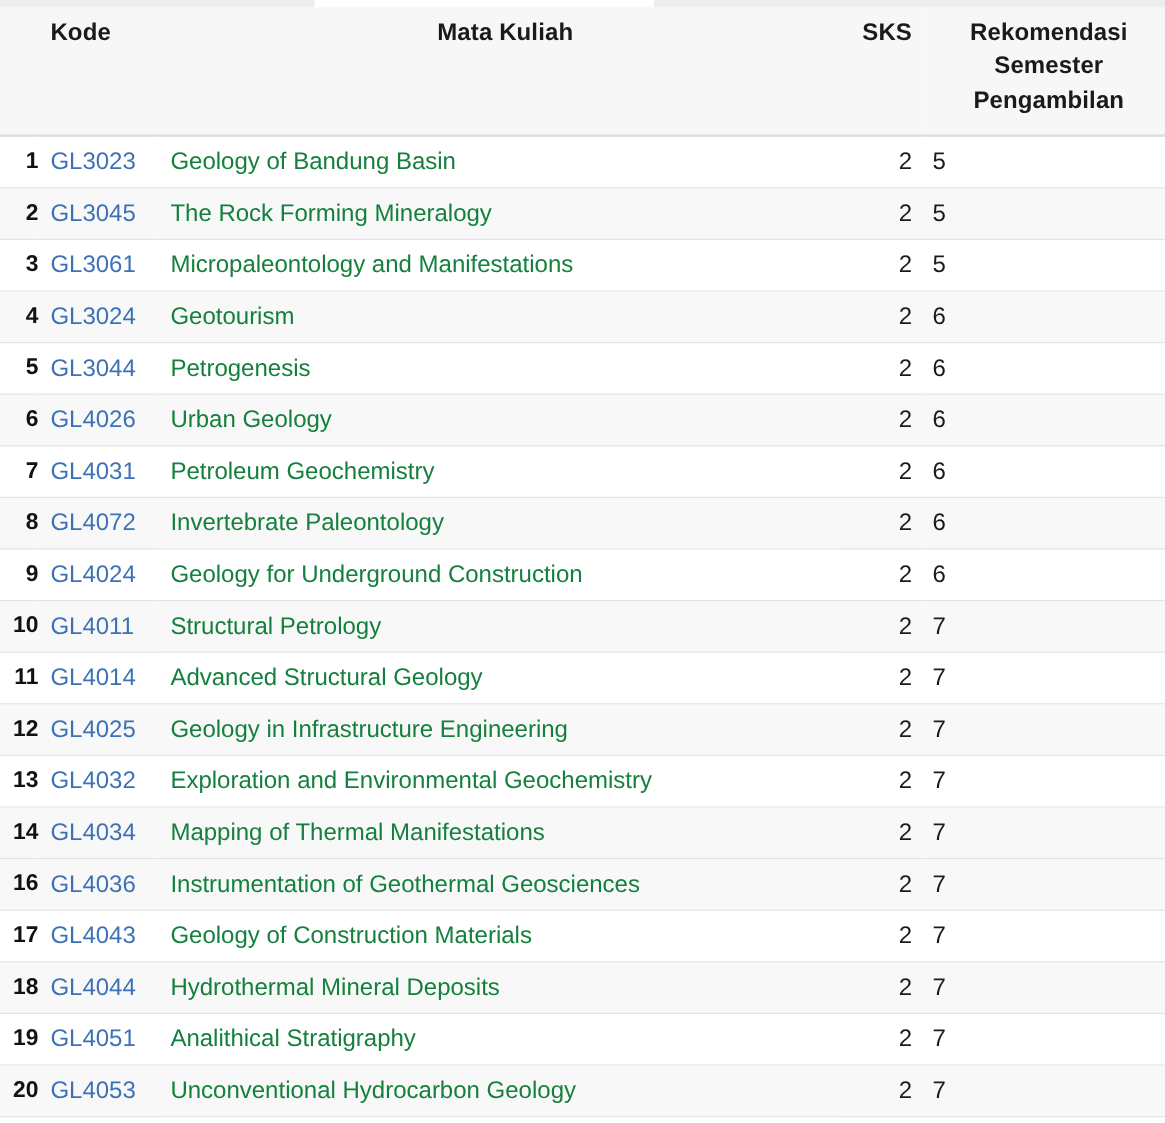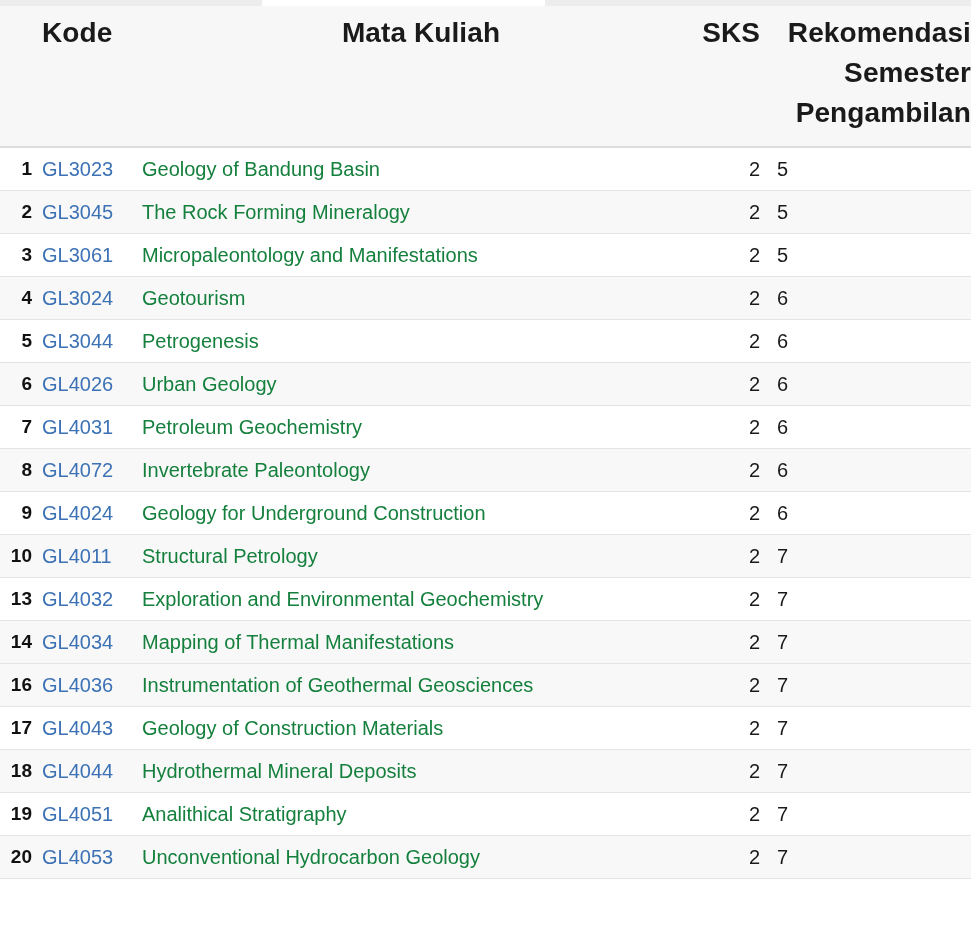--- a/index.html
+++ b/index.html
@@ -50,33 +50,33 @@
   col.c-sks   { width: 68px; }
   col.c-sem   { width: 203px; }
 
   
   thead tr {
     background: #f7f7f7;
   }
   thead th {
     background: #f7f7f7;
     font-weight: bold;
-    font-size: 28px;
+    font-size: 20px;
     color: #1a1a1a;
     padding: 7px 0 14px 0;
     vertical-align: top;
     line-height: 1.42;
     border-bottom: 2px solid #dcdcdc;
     letter-spacing: 0.1px;
   }
   th.h-index { text-align: right; }
   th.h-kode  { text-align: left; padding-left: 10px; }
   th.h-nama  { text-align: center; padding-left: 10px; }
   th.h-sks   { text-align: right; padding-right: 8px; }
-  th.h-sem   { text-align: right; padding-left: 9px; }
+  th.h-sem   { text-align: center; padding-left: 9px; }
 
   
   tbody tr {
     background: #ffffff;
     border-bottom: 1px solid #e4e4e4;
   }
   tbody tr.alt {
     background: #f8f8f8;
   }
   tbody td {
@@ -206,20 +206,34 @@
           <td class="c-r">6</td>
         </tr>
         <tr class="alt">
           <td class="c-i">10</td>
           <td class="c-k">GL4011</td>
           <td class="c-n">Structural Petrology</td>
           <td class="c-s">2</td>
           <td class="c-r">7</td>
         </tr>
         <tr>
+          <td class="c-i">11</td>
+          <td class="c-k">GL4014</td>
+          <td class="c-n">Advanced Structural Geology</td>
+          <td class="c-s">2</td>
+          <td class="c-r">7</td>
+        </tr>
+        <tr class="alt">
+          <td class="c-i">12</td>
+          <td class="c-k">GL4025</td>
+          <td class="c-n">Geology in Infrastructure Engineering</td>
+          <td class="c-s">2</td>
+          <td class="c-r">7</td>
+        </tr>
+        <tr>
           <td class="c-i">13</td>
           <td class="c-k">GL4032</td>
           <td class="c-n">Exploration and Environmental Geochemistry</td>
           <td class="c-s">2</td>
           <td class="c-r">7</td>
         </tr>
         <tr class="alt">
           <td class="c-i">14</td>
           <td class="c-k">GL4034</td>
           <td class="c-n">Mapping of Thermal Manifestations</td>

